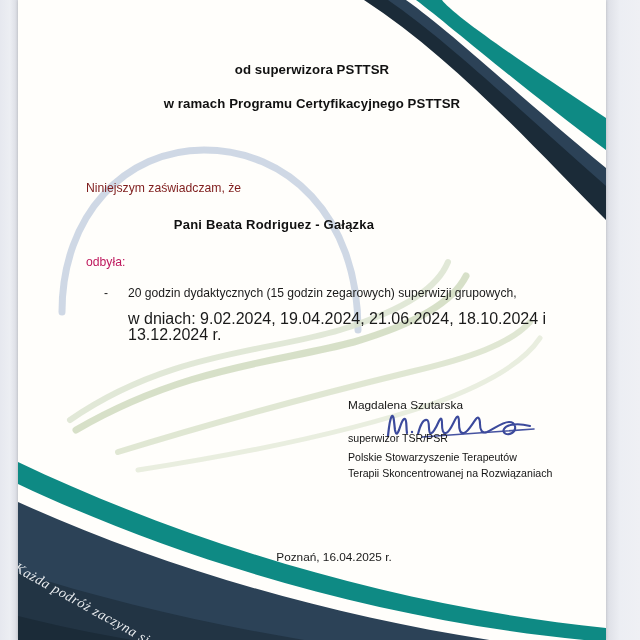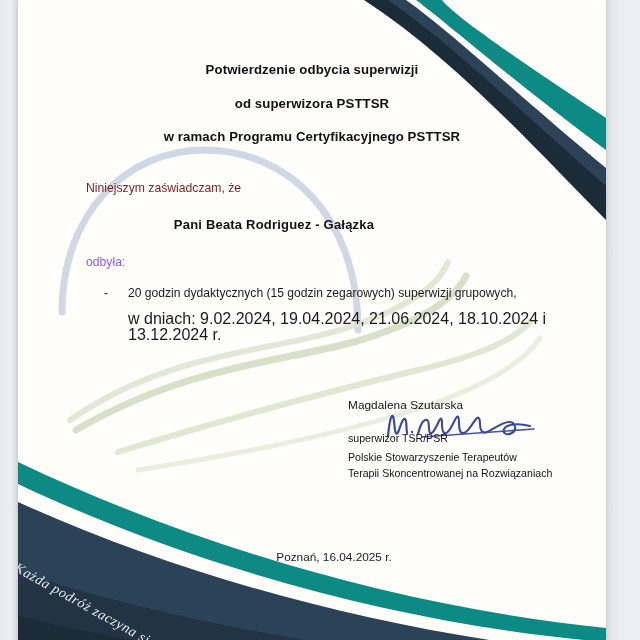--- a/index.html
+++ b/index.html
@@ -108,21 +108,21 @@
     font-weight: bold;
     color: #111;
     letter-spacing: 0.2px;
   }
 
   .didaction {
     position: absolute;
     left: 68px;
     top: 255px;
     font-size: 12.2px;
-    color: #8b5cf6;
+    color: #be185d;
   }
 
   .bullet-block {
     position: absolute;
     left: 86px;
     top: 287px;
     width: 480px;
   }
   .bullet-row {
     display: flex;
@@ -248,21 +248,20 @@
         <path d="M 0 152 C 150 200, 330 234, 520 248 L 588 250 L 588 260 L 0 260 Z" fill="#223444"></path>
         <path d="M 0 196 C 120 226, 270 246, 420 254 L 588 258 L 588 268 L 0 268 Z" fill="#1b2b38"></path>
       </svg>
     </div>
 
     <div class="quote">„Każda podróż zaczyna się</div>
 
     <div class="content">
 
       <div class="title-block">
-        <div class="title-line">Potwierdzenie odbycia superwizji</div>
         <div class="title-line">od superwizora PSTTSR</div>
         <div class="title-line">w ramach Programu Certyfikacyjnego PSTTSR</div>
       </div>
 
       <div class="attest">Niniejszym zaświadczam, że</div>
 
       <div class="recipient">Pani Beata Rodriguez - Gałązka</div>
 
       <div class="didaction">odbyła:</div>
 

